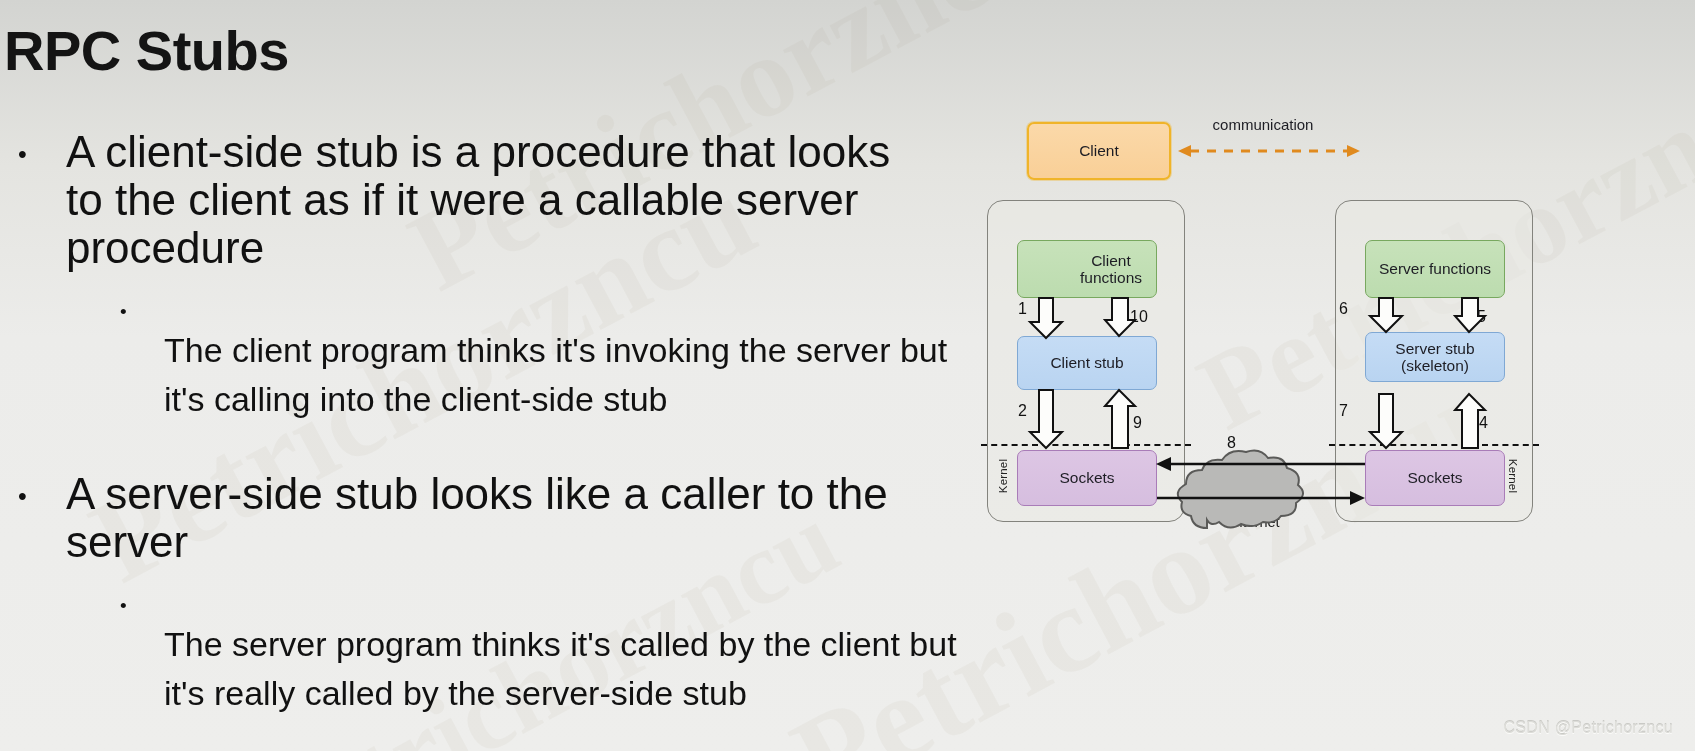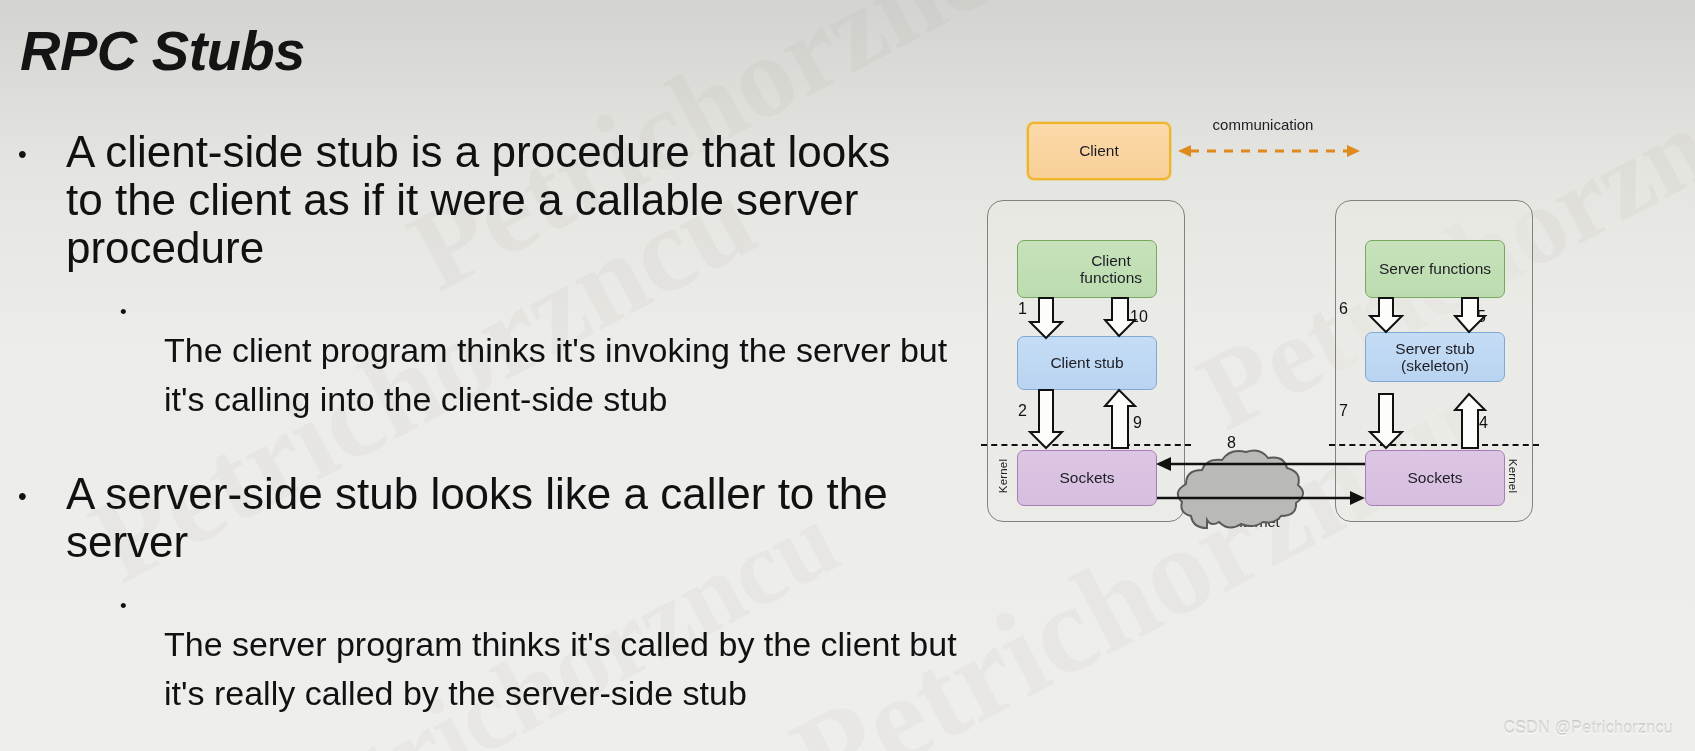--- a/index.html
+++ b/index.html
@@ -35,28 +35,27 @@
   }
   .wm1 { left: 60px;  top: 310px; font-size: 120px; transform: rotate(-28deg); }
   .wm2 { left: 380px; top: 30px;  font-size: 115px; transform: rotate(-28deg); }
   .wm3 { left: 760px; top: 520px; font-size: 125px; transform: rotate(-28deg); }
   .wm4 { left: 1170px;top: 180px; font-size: 110px; transform: rotate(-28deg); }
   .wm5 { left: 230px; top: 620px; font-size: 105px; transform: rotate(-28deg); }
 
   
   #slide-title {
     position: absolute;
-    left: 20px;
+    left: 4px;
     top: 18px;
     font-size: 56px;
     font-weight: bold;
     color: #141414;
     letter-spacing: -0.5px;
     font-family: "Liberation Sans", "DejaVu Sans", sans-serif;
-    font-style: italic;
   }
 
   
   #bullet-list {
     position: absolute;
     left: 10px;
     top: 128px;
     width: 960px;
   }
 

